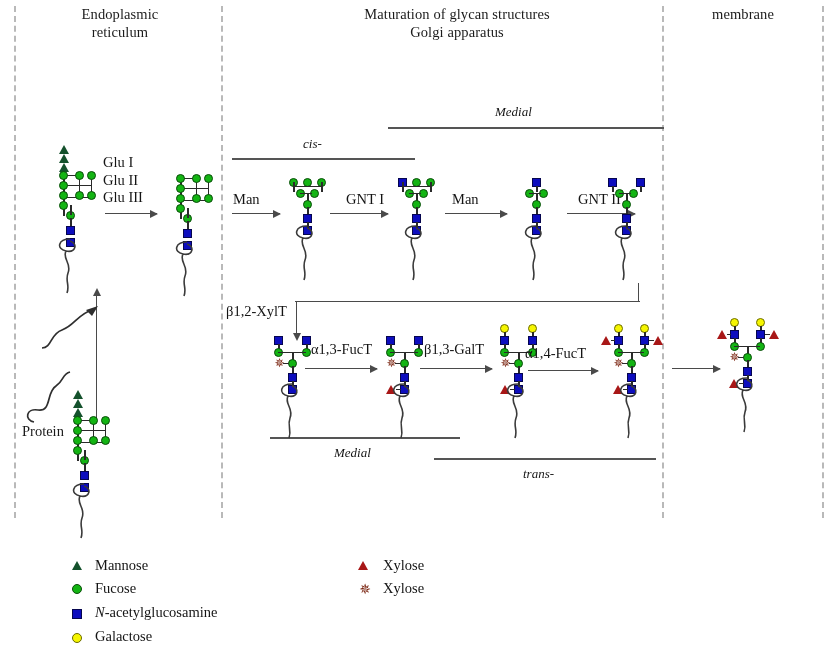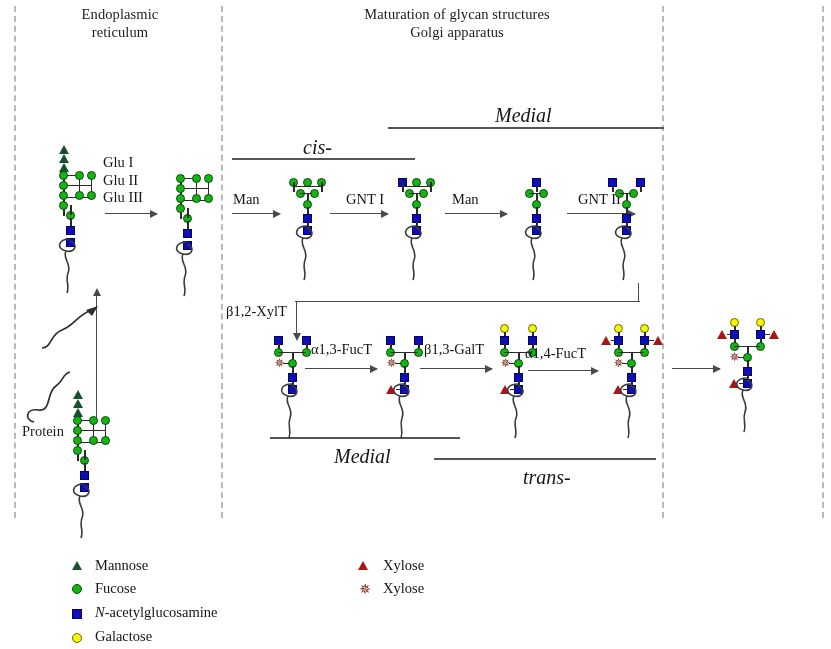--- a/index.html
+++ b/index.html
@@ -25,21 +25,21 @@
   
   .enz{
     position:absolute;font-size:14.5px;line-height:1.25;white-space:nowrap;
     color:#141414;
   }
   .enz.stack{line-height:1.22;}
 
   
   .golgibar{position:absolute;height:0;border-top:2px solid #555;}
   .golgilabel{
-    position:absolute;font-style:italic;font-size:20px;white-space:nowrap;color:#161616;text-align:right;
+    position:absolute;font-style:italic;font-size:13px;white-space:nowrap;color:#161616;text-align:right;
   }
 
   
   .arrow{position:absolute;height:0;border-top:1.6px solid #4a4a4a;}
   .arrow::after{
     content:"";position:absolute;right:-1px;top:-4.2px;
     border-left:8px solid #4a4a4a;
     border-top:4.2px solid transparent;border-bottom:4.2px solid transparent;
   }
   .arrow-up{position:absolute;width:0;border-left:1.6px solid #4a4a4a;}
@@ -92,20 +92,21 @@
     <div>Endoplasmic</div>
     <div>reticulum</div>
   </div>
 
   <div class="col-header" style="left:252px; top:6px; width:410px;">
     <div>Maturation of glycan structures</div>
     <div>Golgi apparatus</div>
   </div>
 
   <div class="col-header" style="left:668px; top:6px; width:150px;">
+    <div>membrane</div>
   </div>
 
   <div class="golgilabel" style="left:495px; top:104px;">Medial</div>
   <div class="golgibar" style="left:388px; top:127px; width:276px;"></div>
 
   <div class="golgilabel" style="left:303px; top:136px;">cis-</div>
   <div class="golgibar" style="left:232px; top:158px; width:183px;"></div>
 
   <div class="golgibar" style="left:270px; top:437px; width:190px;"></div>
   <div class="golgilabel" style="left:334px; top:445px;">Medial</div>

